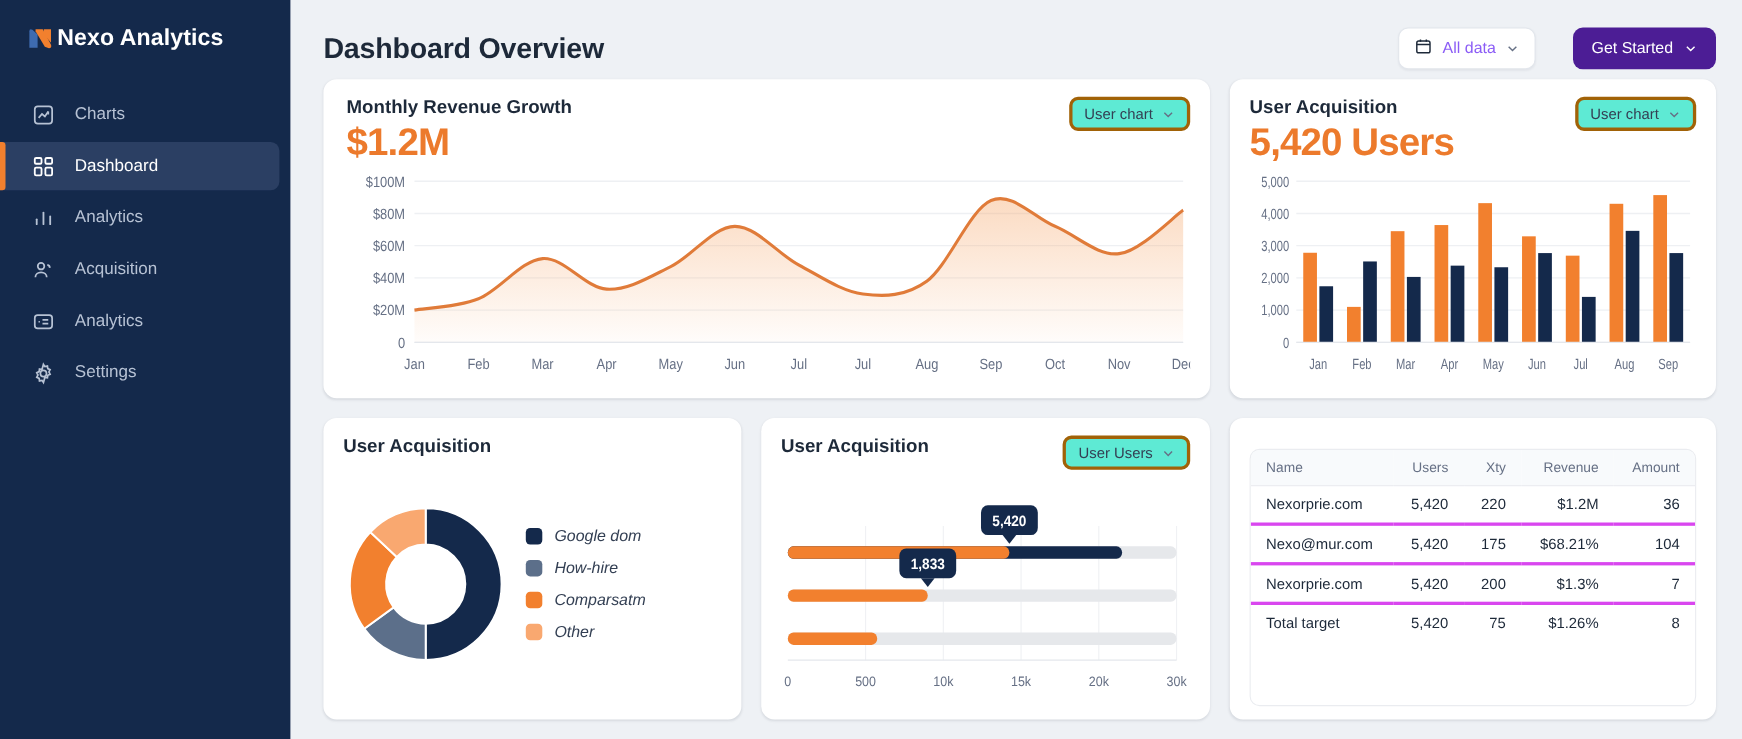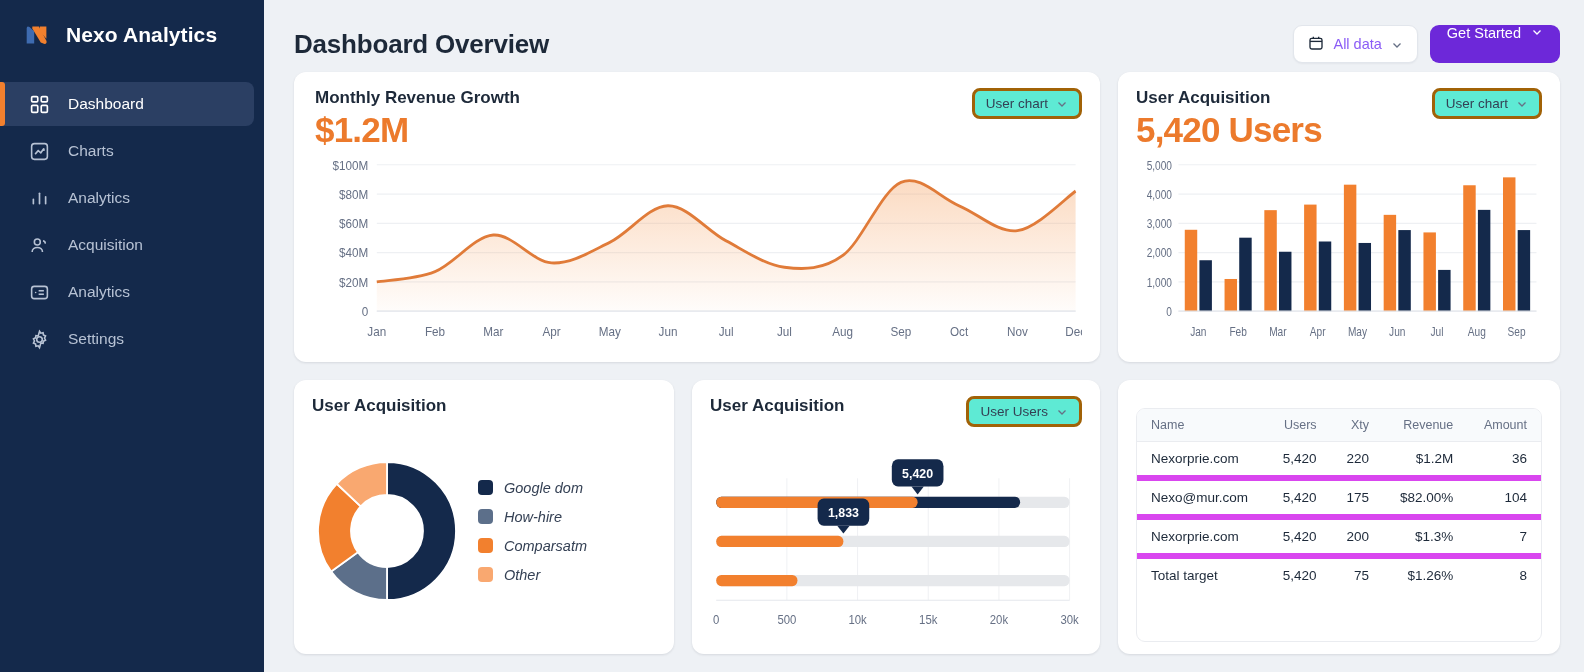--- a/index.html
+++ b/index.html
@@ -18,21 +18,20 @@
   .sidebar {
     width: 264px;
     flex: 0 0 264px;
     background: #14294b;
     padding-top: 0;
     position: relative;
   }
   .brand {
     display: flex;
     align-items: center;
-    gap: 14px;
     padding: 20px 0 24px 22px;
   }
   .brand-logo { width: 30px; height: 30px; flex: 0 0 30px; }
   .brand-name {
     color: #ffffff;
     font-size: 21px;
     font-weight: bold;
     letter-spacing: .1px;
   }
   .nav { margin-top: 8px; }
@@ -98,30 +97,31 @@
     border-radius: 9px;
     height: 38px;
     padding: 0 14px;
     font-size: 14.5px;
     color: #8b5cf6;
     box-shadow: 0 1px 2px rgba(16,24,40,.05);
     cursor: pointer;
     white-space: nowrap;
   }
   .btn-orange {
-    display: flex; align-items: flex-start; gap: 10px;
-    background: #6d28d9;
+    display: flex; align-items: center; gap: 10px;
+    background: #4c1d95;
     border: none;
     border-radius: 9px;
     height: 38px;
     padding: 0 17px;
     font-size: 14.5px;
     color: #ffffff;
     cursor: pointer;
     white-space: nowrap;
+    margin-left: 22px;
   }
   .chev { width: 12px; height: 12px; flex: 0 0 12px; }
 
   
   .grid {
     flex: 1 1 auto;
     display: grid;
     grid-template-columns: 380px 408px 1fr;
     grid-template-rows: 290px 1fr;
     gap: 18px;
@@ -226,21 +226,21 @@
     padding: 9px 14px;
     border-bottom: 1px solid #eaecf0;
     white-space: nowrap;
   }
   thead th:first-child { text-align: left; }
   tbody td {
     font-size: 13.5px;
     color: #1d2939;
     text-align: right;
     padding: 9px 14px;
-    border-bottom: 6px solid #d946ef;
+    border-bottom: 3px solid #d946ef;
     white-space: nowrap;
   }
   tbody tr:last-child td { border-bottom: none; }
   tbody td:first-child { text-align: left; }
 
   .axis-txt { font-size: 11px; fill: #667085; font-family: "Liberation Sans", sans-serif; }
   .tip-txt  { font-size: 12px; fill: #ffffff; font-family: "Liberation Sans", sans-serif; font-weight: bold; }
 </style>
 </head>
 <body>
@@ -254,41 +254,41 @@
           <path d="M5 25 L5 9 Q5 6 8 7.5 L13 12 L13 25 Z" fill="#3e6bb0"></path>
           <path d="M11 7 L18 7 L26 22 Q27 25 24 25.5 L20 24 L11 9 Z" fill="#f2802e"></path>
           <path d="M19 7 L26 7 L26 20 L19 12 Z" fill="#f2802e"></path>
         </svg>
       </span>
       <span class="brand-name">Nexo Analytics</span>
     </div>
 
     <nav class="nav">
 
+      <div class="nav-item">
+        <span class="nav-icon">
+          <svg viewBox="0 0 24 24" width="21" height="21" fill="none" stroke="#b7c2d4" stroke-width="1.8">
+            <rect x="3" y="3" width="18" height="18" rx="3.2"></rect>
+            <polyline points="7,15 10.5,11 13.5,13.5 17,8.5"></polyline>
+            <polyline points="17,8.5 17,11.5"></polyline>
+          </svg>
+        </span>
+        <span class="nav-label">Charts</span>
+      </div>
+
       <div class="nav-item active">
         <span class="nav-icon">
           <svg viewBox="0 0 24 24" width="21" height="21" fill="none" stroke="#ffffff" stroke-width="1.9">
             <rect x="3" y="3" width="7" height="6" rx="1.4"></rect>
               <rect x="14" y="3" width="7" height="6" rx="1.4"></rect>
             <rect x="3" y="13" width="7" height="8" rx="1.4"></rect>
               <rect x="14" y="13" width="7" height="8" rx="1.4"></rect>
           </svg>
         </span>
         <span class="nav-label">Dashboard</span>
-      </div>
-
-      <div class="nav-item">
-        <span class="nav-icon">
-          <svg viewBox="0 0 24 24" width="21" height="21" fill="none" stroke="#b7c2d4" stroke-width="1.8">
-            <rect x="3" y="3" width="18" height="18" rx="3.2"></rect>
-            <polyline points="7,15 10.5,11 13.5,13.5 17,8.5"></polyline>
-            <polyline points="17,8.5 17,11.5"></polyline>
-          </svg>
-        </span>
-        <span class="nav-label">Charts</span>
       </div>
 
       <div class="nav-item">
         <span class="nav-icon">
           <svg viewBox="0 0 24 24" width="21" height="21" fill="none" stroke="#b7c2d4" stroke-width="1.9" stroke-linecap="round">
             <line x1="5" y1="13" x2="5" y2="18"></line>
               <line x1="12" y1="6" x2="12" y2="18"></line>
               <line x1="19" y1="10" x2="19" y2="18"></line>
           </svg>
         </span>
@@ -577,21 +577,21 @@
                   <td>Nexorprie.com</td>
                   <td>5,420</td>
                   <td>220</td>
                   <td>$1.2M</td>
                   <td>36</td>
                 </tr>
                 <tr>
                   <td>Nexo@mur.com</td>
                   <td>5,420</td>
                   <td>175</td>
-                  <td>$82.00%</td>
+                  <td>$68.21%</td>
                   <td>104</td>
                 </tr>
                 <tr>
                   <td>Nexorprie.com</td>
                   <td>5,420</td>
                   <td>200</td>
                   <td>$1.3%</td>
                   <td>7</td>
                 </tr>
                 <tr>

